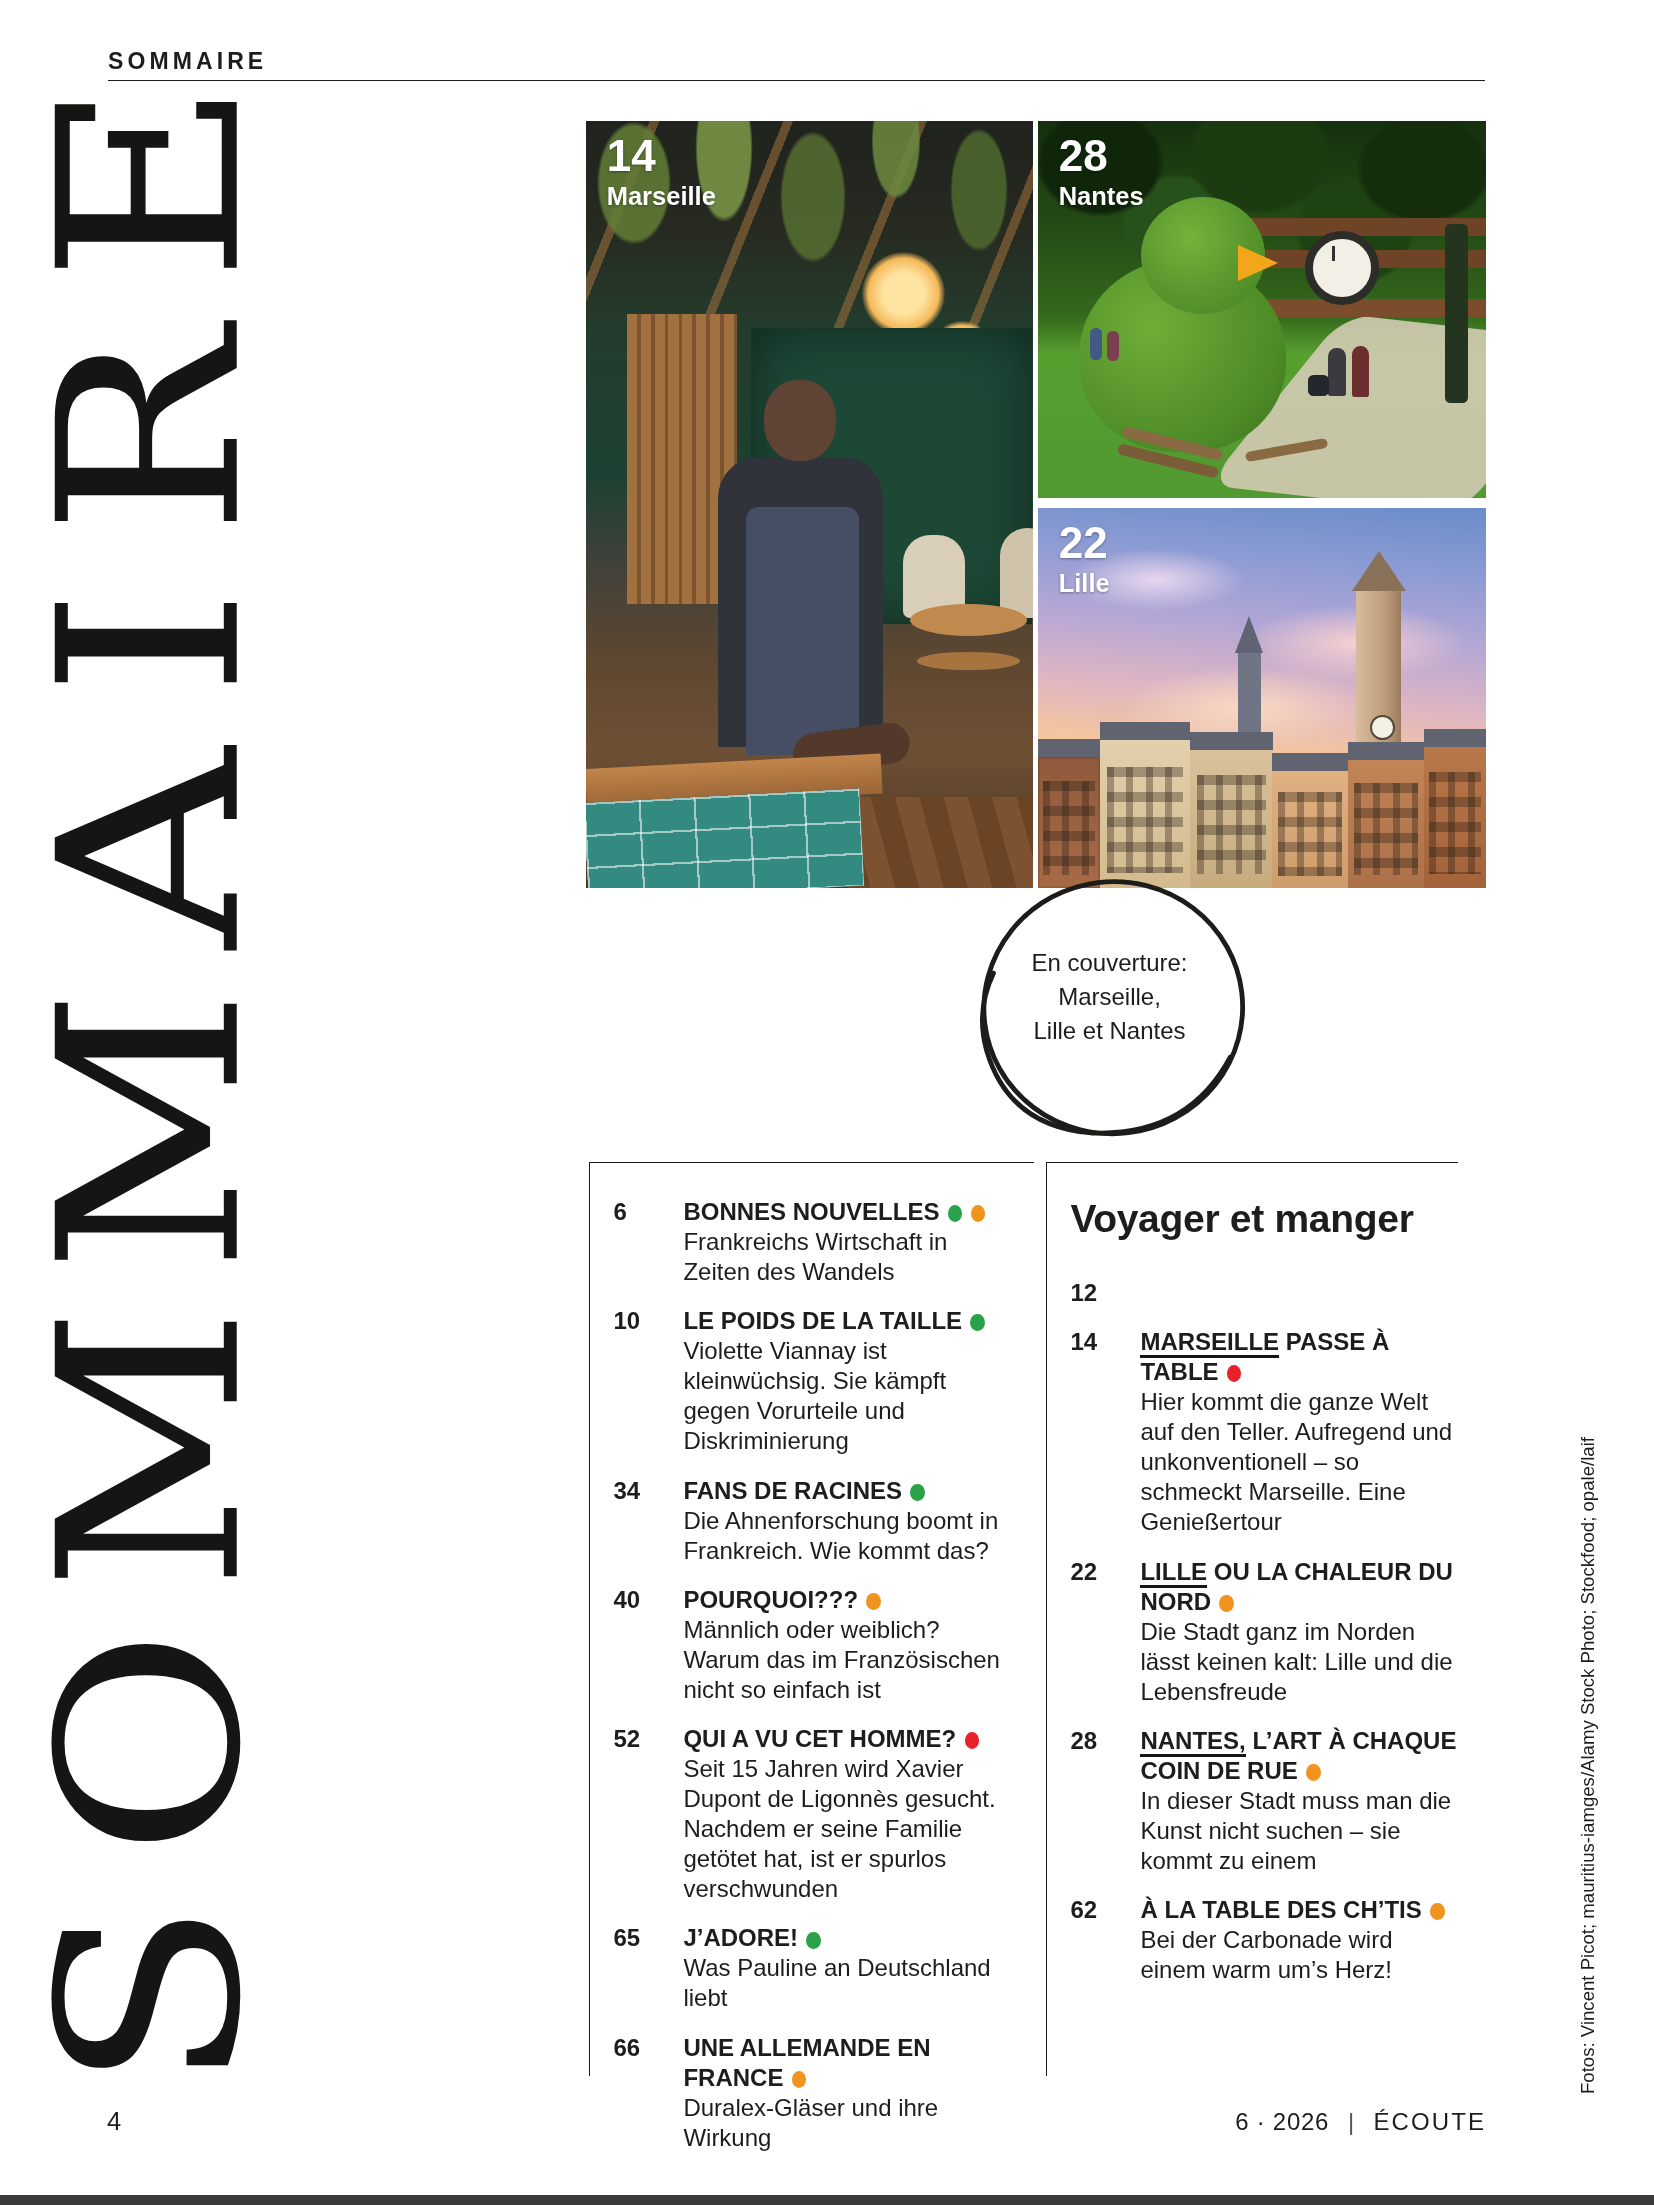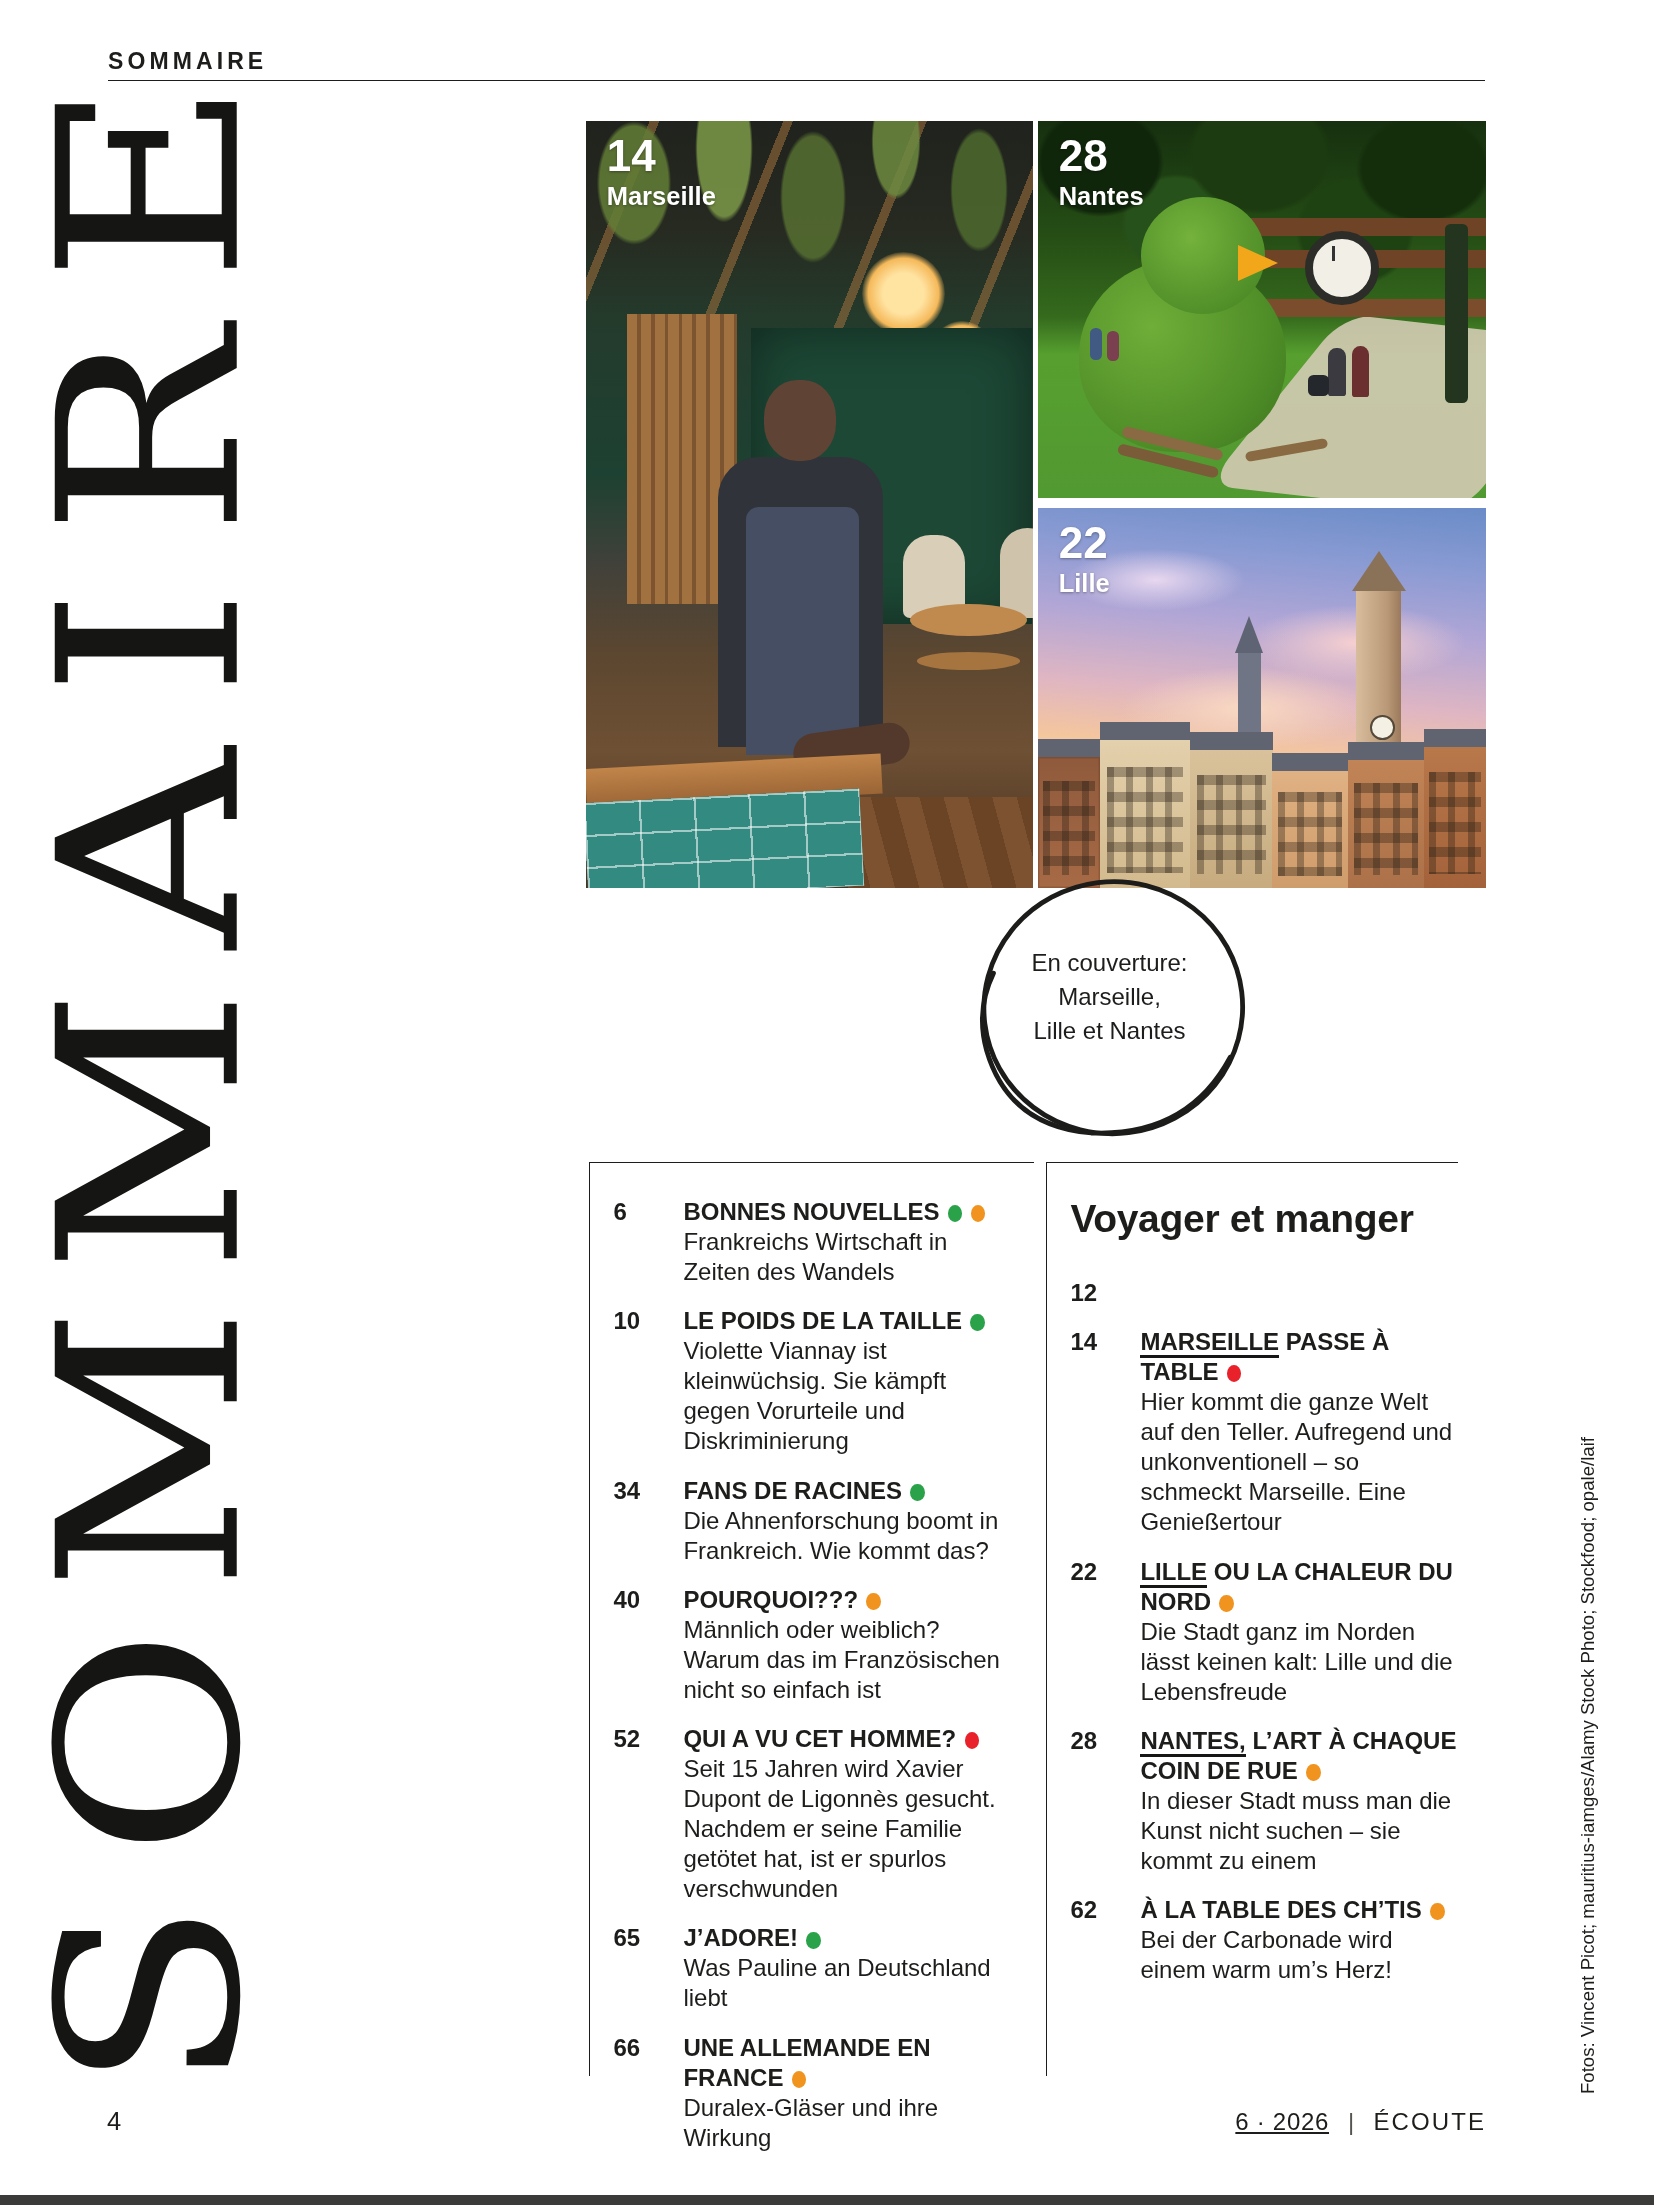--- a/index.html
+++ b/index.html
@@ -143,21 +143,21 @@
   .dot { display:inline-block; width:14.5px; height:17px; border-radius:50%; margin-left:8.3px; vertical-align:-2.1px; }
   .dot-green { background:#2aa24a; }
   .dot-orange { background:#f0941f; }
   .dot-red { background:#e8212a; }
   
   .credit { position:absolute; left:1577px; top:2094px; width:731px;
     transform:rotate(-90deg); transform-origin:0 0;
     font-size:18.6px; color:#1d1d1b; white-space:nowrap; }
   .folio { position:absolute; left:107px; top:2107px; font-size:25.5px; }
   .footer-right { position:absolute; left:1072px; top:2108px; width:414px; text-align:right; font-size:24px; }
-  .footer-right .issue { letter-spacing:0.7px;text-decoration:underline; }
+  .footer-right .issue { letter-spacing:0.7px; }
   .footer-right .div { margin:0 12.4px; color:#55544f; }
   .footer-right .brand { letter-spacing:2.1px; }
   .bottom-bar { position:absolute; left:0; bottom:0; width:100%; height:10.3px; background:#3b3b39; }
 </style>
 </head>
 <body>
 
 <div class="kicker">SOMMAIRE</div>
 <div class="kicker-rule"></div>
 

